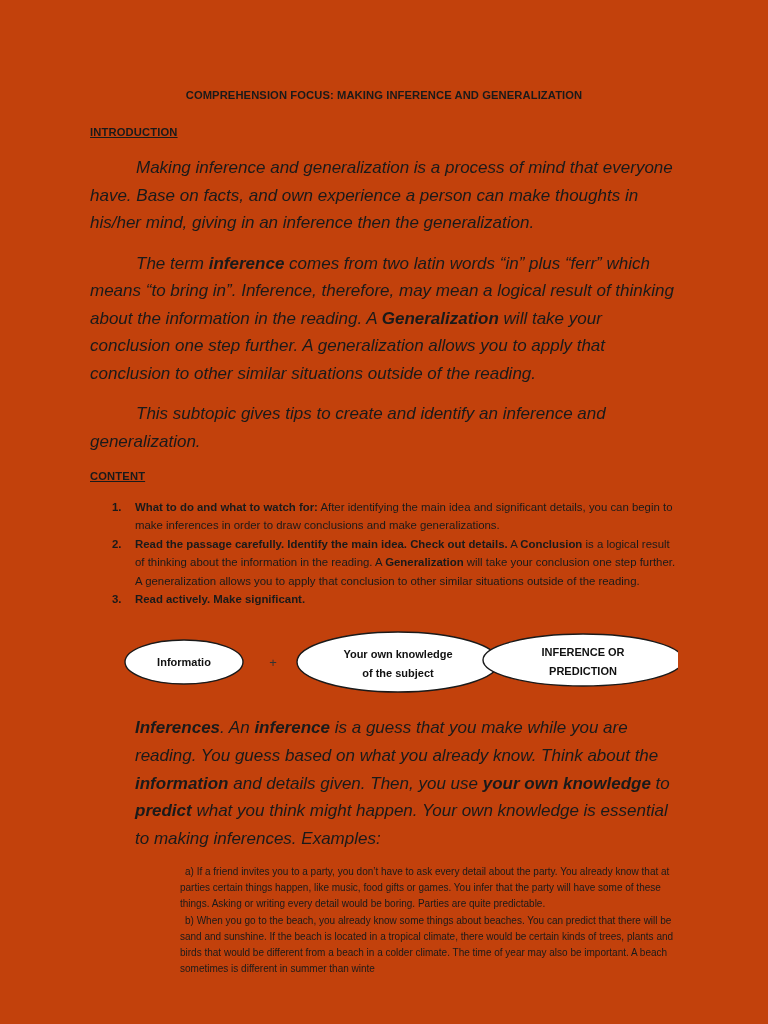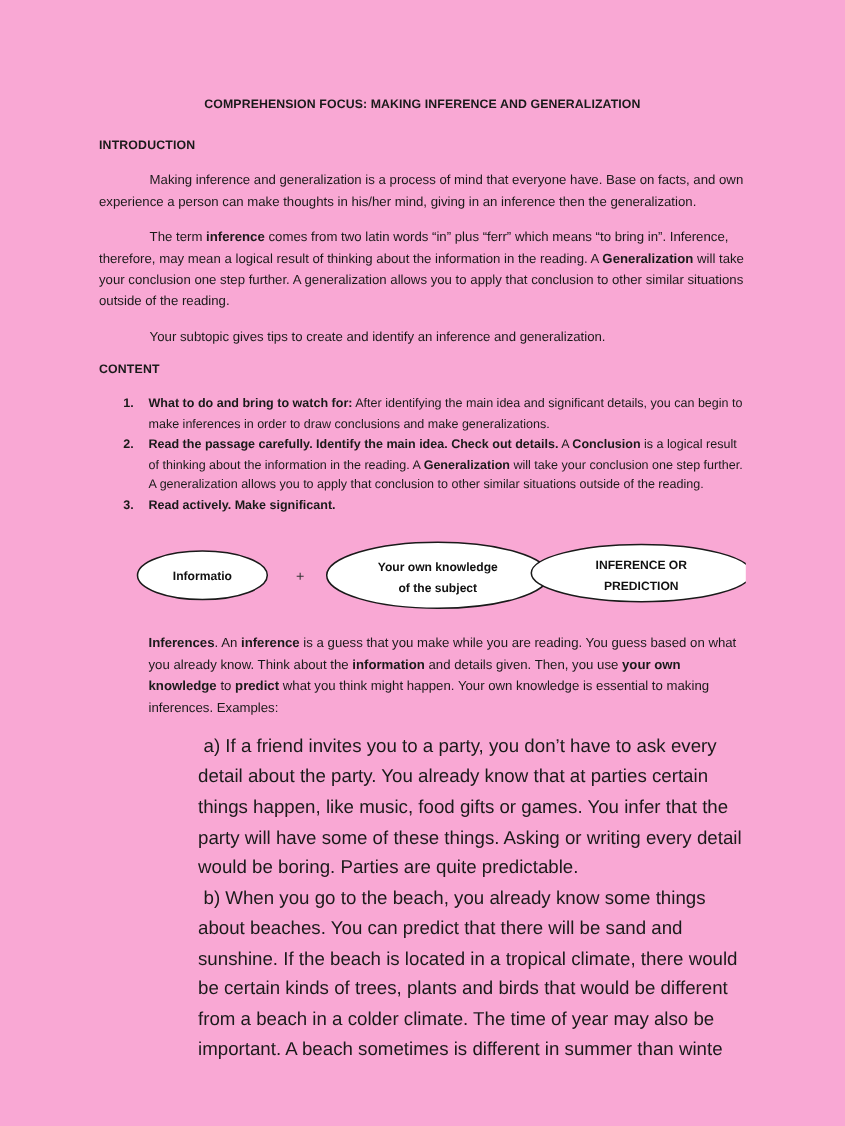--- a/index.html
+++ b/index.html
@@ -15,21 +15,21 @@
     font-family: "Liberation Sans", sans-serif;
     color: #1a1a1a;
     overflow: hidden;
   }
   .page {
     position: absolute;
     left: 0;
     top: 0;
     width: 768px;
     height: 1024px;
-    background: #f9a8d4;
+    background: #c2410c;
   }
   .content {
     position: absolute;
     left: 90px;
     top: 88px;
     width: 588px;
   }
   .doc-title {
     text-align: center;
     font-size: 11.2px;
@@ -37,26 +37,28 @@
     letter-spacing: 0.1px;
     line-height: 1.35;
     margin: 0 0 22px 0;
   }
   .section-heading {
     font-size: 11.2px;
     font-weight: bold;
     letter-spacing: 0.15px;
     margin: 0 0 14px 0;
     line-height: 1.35;
+    text-decoration: underline;
   }
   p.body-para {
-    font-size: 12px;
+    font-size: 17px;
     line-height: 1.62;
     margin: 0 0 13px 0;
     text-align: left;
+    font-style: italic;
   }
   p.body-para.indent {
     text-indent: 46px;
   }
   .b { font-weight: bold; }
 
   
   ol.content-list {
     margin: 0;
     padding: 0;
@@ -111,21 +113,21 @@
     font-size: 13px;
     fill: #333333;
     text-anchor: middle;
   }
 
   
   .examples {
     margin-top: 4px;
   }
   p.example-para {
-    font-size: 17px;
+    font-size: 10px;
     line-height: 1.62;
     margin: 0;
     padding-left: 90px;
     text-indent: 5px;
   }
 </style>
 </head>
 <body>
 
 <div class="page">
@@ -137,29 +139,29 @@
 
     <p class="body-para indent">
       <span>Making inference and generalization is a process of mind that everyone have. Base on facts, and own experience a person can make thoughts in his/her mind, giving in an inference then the generalization.</span>
     </p>
 
     <p class="body-para indent">
       <span>The term </span><span class="b">inference</span><span> comes from two latin words “in” plus “ferr” which means “to bring in”. Inference, therefore, may mean a logical result of thinking about the information in the reading. A </span><span class="b">Generalization</span><span> will take your conclusion one step further. A generalization allows you to apply that conclusion to other similar situations outside of the reading.</span>
     </p>
 
     <p class="body-para indent">
-      <span>Your subtopic gives tips to create and identify an inference and generalization.</span>
+      <span>This subtopic gives tips to create and identify an inference and generalization.</span>
     </p>
 
     <div class="section-heading" style="">CONTENT</div>
 
     <ol class="content-list">
 
       <li>
-        <span class="b">What to do and bring to watch for:</span><span> After identifying the main idea and significant details, you can begin to make inferences in order to draw conclusions and make generalizations.</span>
+        <span class="b">What to do and what to watch for:</span><span> After identifying the main idea and significant details, you can begin to make inferences in order to draw conclusions and make generalizations.</span>
       </li>
 
       <li>
         <span class="b">Read the passage carefully. Identify the main idea. Check out details.</span><span> A </span><span class="b">Conclusion</span><span> is a logical result of thinking about the information in the reading. A </span><span class="b">Generalization</span><span> will take your conclusion one step further. A generalization allows you to apply that conclusion to other similar situations outside of the reading.</span>
       </li>
 
       <li>
         <span class="b">Read actively. Make significant.</span>
       </li>
 

